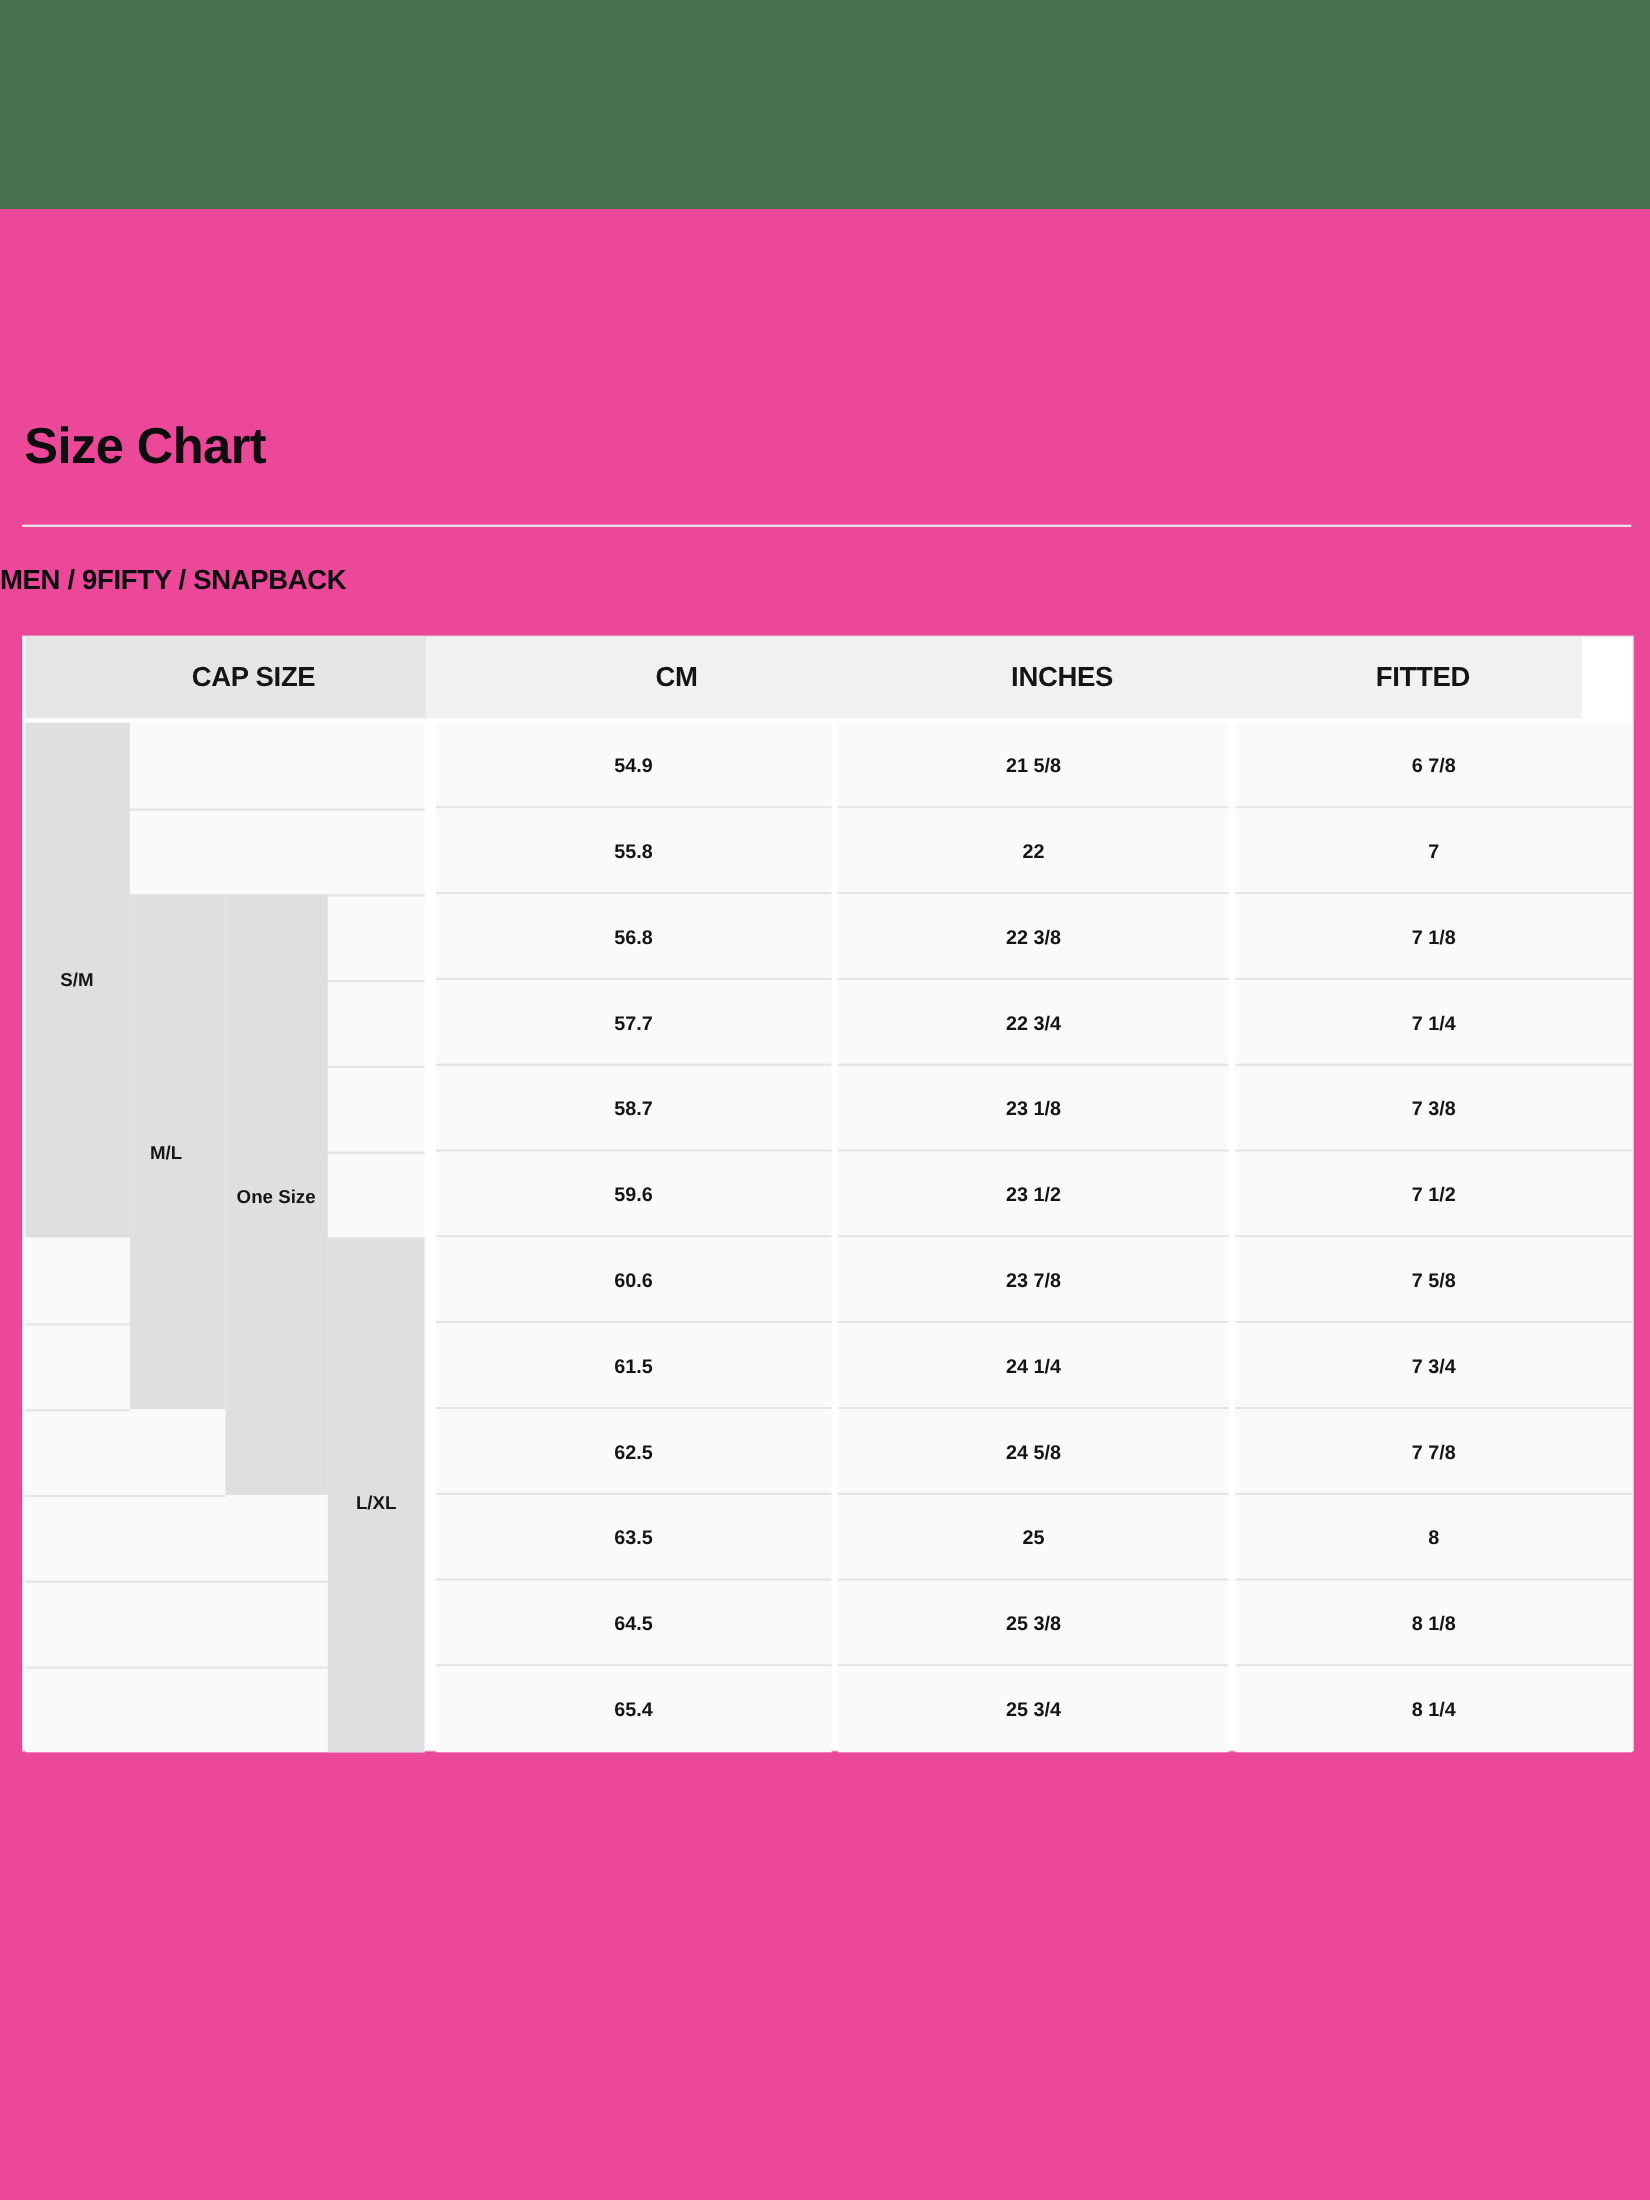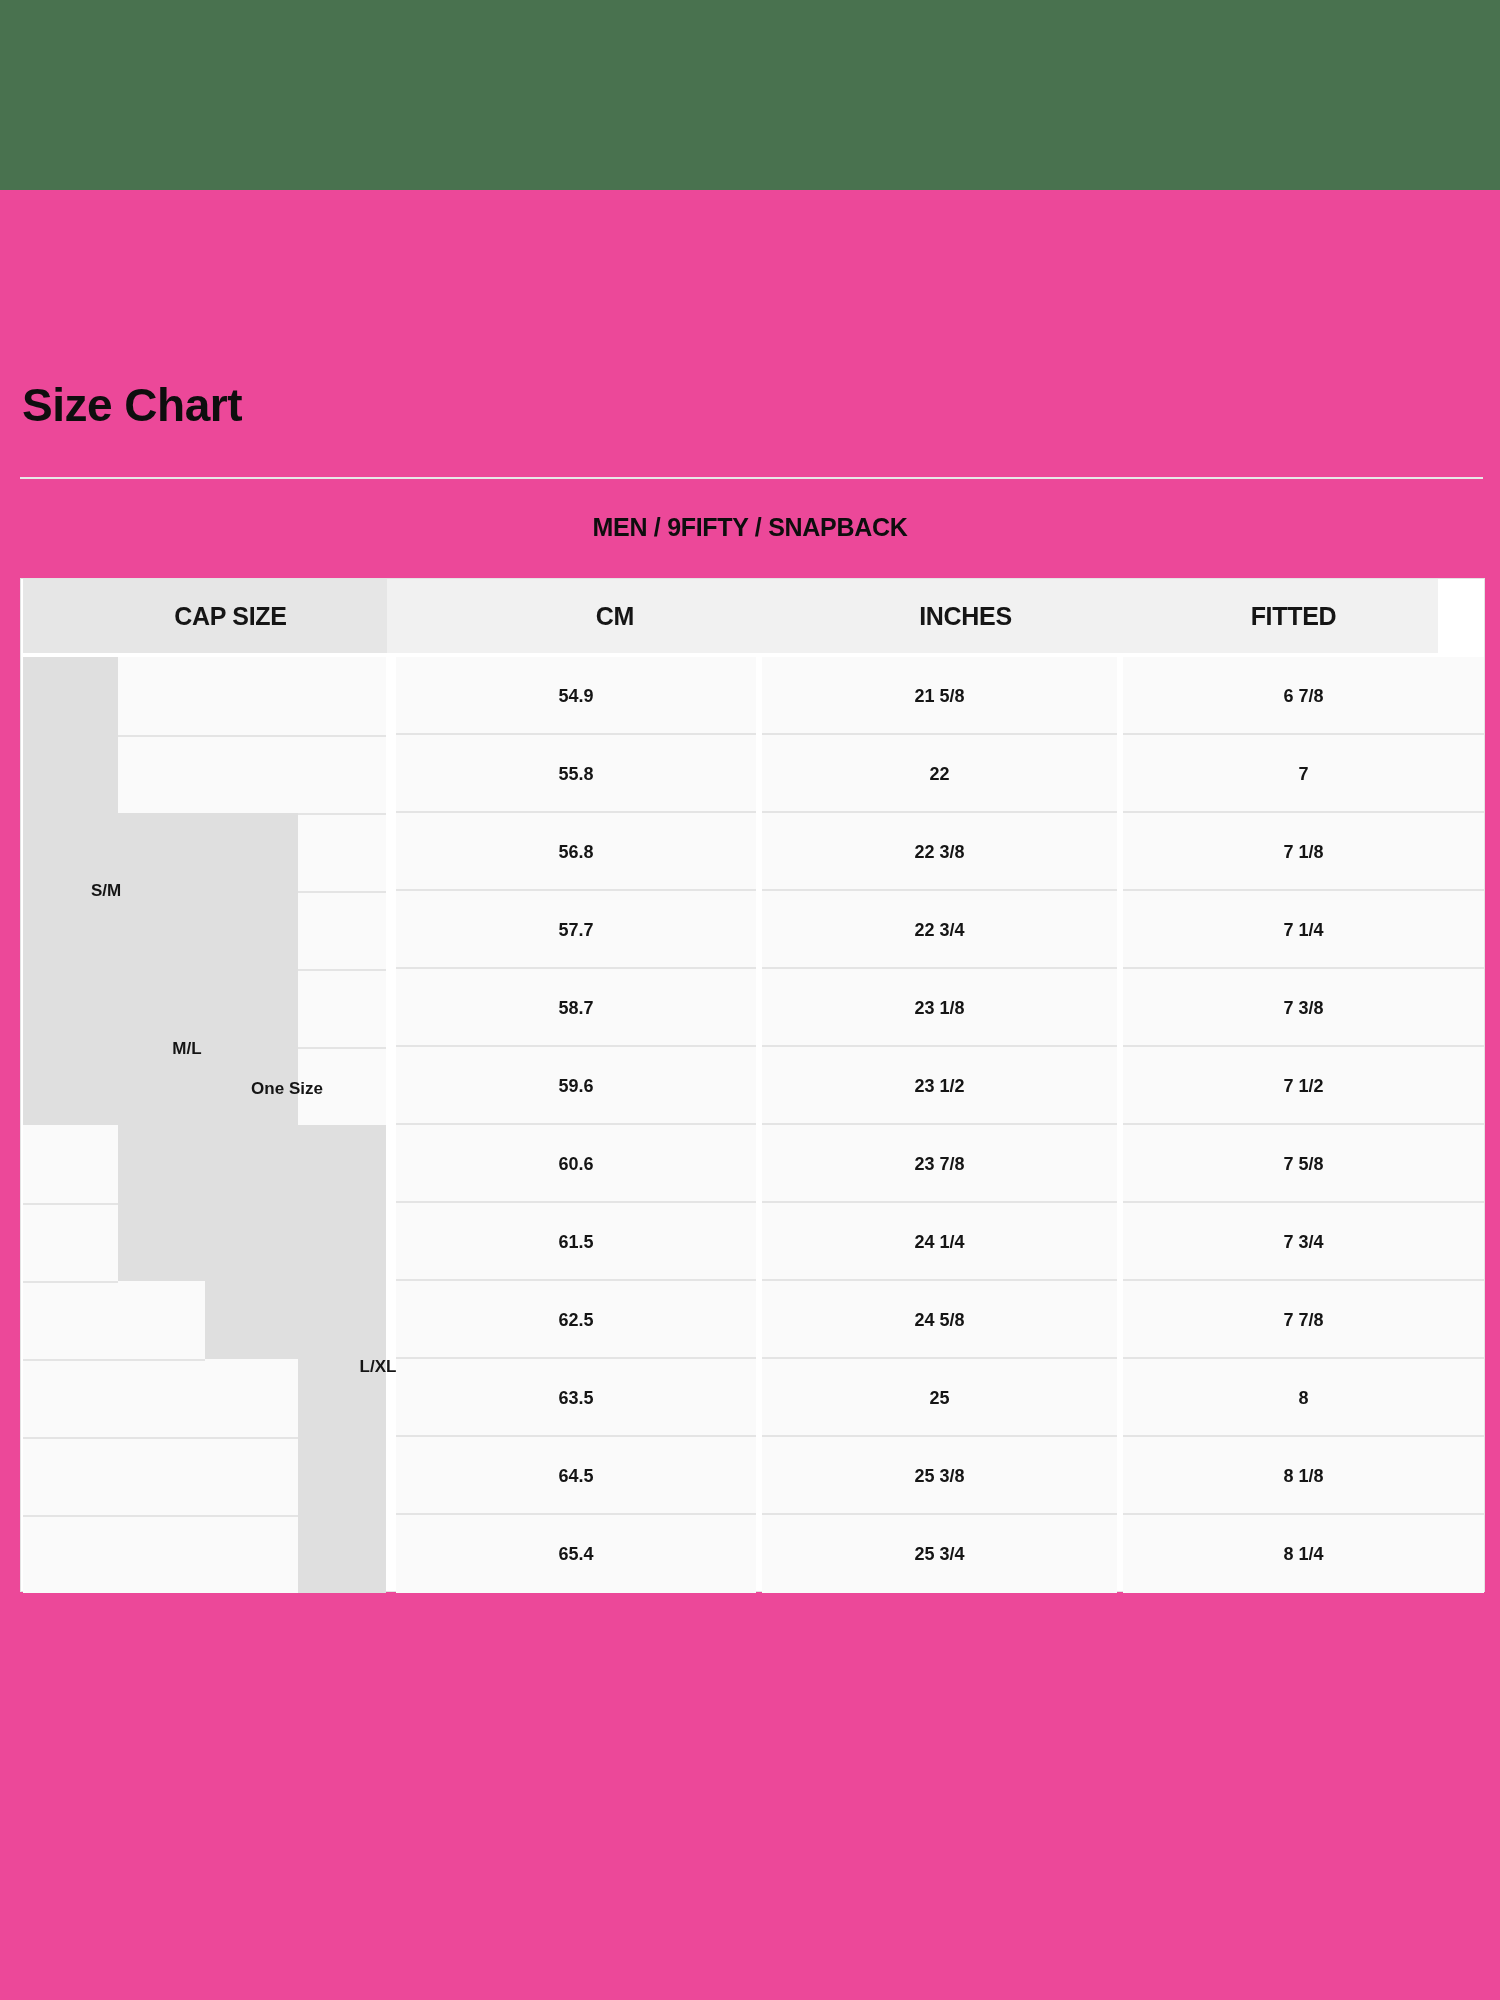--- a/index.html
+++ b/index.html
@@ -14,39 +14,39 @@
   .page-title {
     position:absolute; left:22px; top:382px; margin:0;
     font-size:46px; font-weight:700; letter-spacing:-0.5px; line-height:1; color:#0e0e0e;
   }
   .divider {
     position:absolute; left:20px; top:477px; width:1463px; height:2px;
     background:#e8e8e8;
   }
   .subtitle {
     position:absolute; left:0; top:513px; width:1500px;
-    text-align:center; font-size:25px; font-weight:700; letter-spacing:-0.3px; color:#0e0e0e;
+    font-size:25px; font-weight:700; letter-spacing:-0.3px; color:#0e0e0e;
   }
   .size-table {
     position:absolute; left:20px; top:578px; width:1465px; height:1014px;
     border:1px solid #e3e3e3; box-sizing:border-box; background:#ffffff;
   }
   .hcell {
     position:absolute; top:0; height:74px;
     display:flex; align-items:center; justify-content:center;
     font-size:25px; font-weight:700; letter-spacing:-0.3px; color:#151515;padding-left:26px;
   }
   .capsize-area {
     position:absolute; left:2px; top:78px; width:363px; height:936px;
     background:var(--cell-bg,#fafafa);
   }
   .blk { position:absolute; background:var(--block-gray,#dfdfdf); }
   .cap-label {
     position:absolute; transform:translate(-50%,-50%);
-    font-size:17px; font-weight:700; color:#151515; white-space:nowrap;margin-left:36px;
+    font-size:17px; font-weight:700; color:#151515; white-space:nowrap;
   }
   .sep { position:absolute; height:2px; background:var(--line-color,#e4e4e4); }
   .vcell {
     position:absolute; height:78px;
     display:flex; align-items:center; justify-content:center;
     font-size:18px; font-weight:700; color:#151515;
     background:var(--cell-bg,#fafafa);
     box-shadow: inset 0 -2px 0 var(--line-color,#e4e4e4);
   }
   .vcell.nb { box-shadow:none; }

